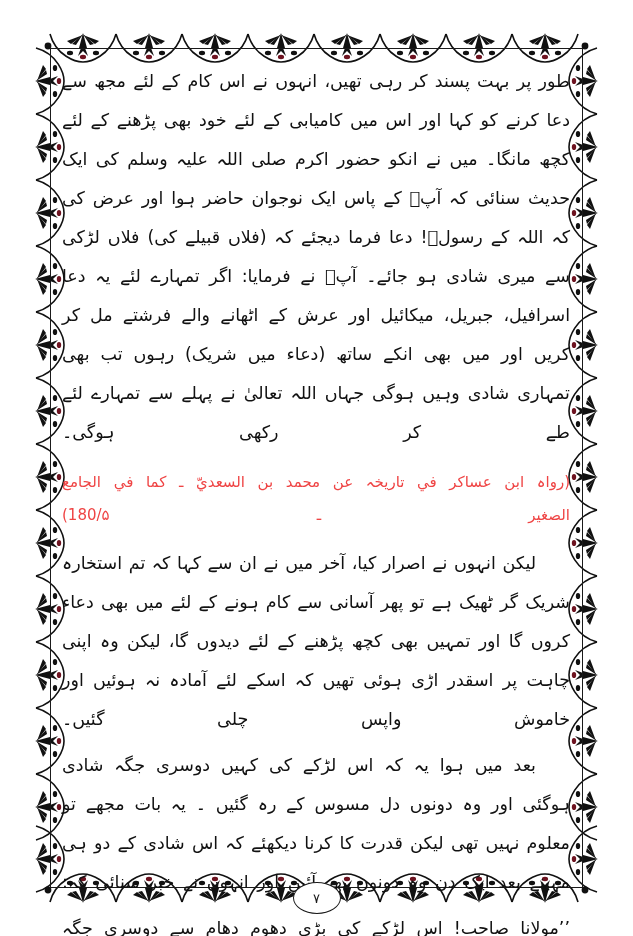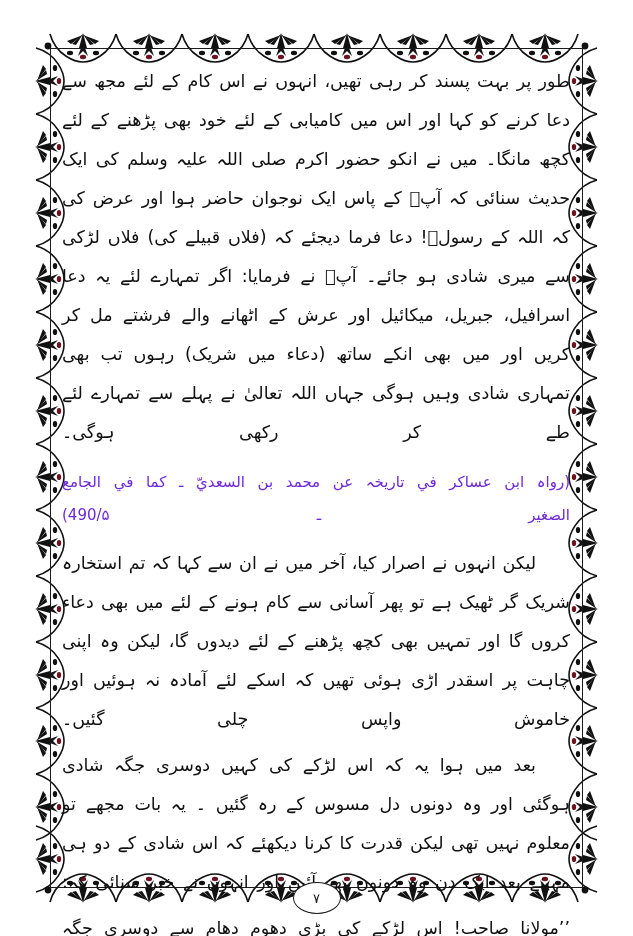--- a/index.html
+++ b/index.html
@@ -89,21 +89,21 @@
   }
 
   
   .citation {
     margin: 14px 0 12px 0;
     font-family: "DejaVu Sans", sans-serif;
     font-size: 15px;
     line-height: 33px;
     direction: rtl;
     text-align: center;
-    color: #6d28d9;
+    color: #ef4444;
   }
   .citation .cit-line {
     display: block;
   }
   .citation .cit-line.first {
     text-align: justify;
     text-align-last: justify;
   }
 
   
@@ -230,21 +230,21 @@
 
     <div class="inner-rule"></div>
   </div>
 
   <div class="content">
 
     <p class="para">طور پر بہت پسند کر رہی تھیں، انہوں نے اس کام کے لئے مجھ سے دعا کرنے کو کہا اور اس میں کامیابی کے لئے خود بھی پڑھنے کے لئے کچھ مانگا۔ میں نے انکو حضور اکرم صلی اللہ علیہ وسلم کی ایک حدیث سنائی کہ آپؐ کے پاس ایک نوجوان حاضر ہوا اور عرض کی کہ اللہ کے رسولؐ! دعا فرما دیجئے کہ (فلاں قبیلے کی) فلاں لڑکی سے میری شادی ہو جائے۔ آپؐ نے فرمایا: اگر تمہارے لئے یہ دعا اسرافیل، جبریل، میکائیل اور عرش کے اٹھانے والے فرشتے مل کر کریں اور میں بھی انکے ساتھ (دعاء میں شریک) رہوں تب بھی تمہاری شادی وہیں ہوگی جہاں اللہ تعالیٰ نے پہلے سے تمہارے لئے طے کر رکھی ہوگی۔</p>
 
     <div class="citation">
       <span class="cit-line first">(رواہ ابن عساکر في تاریخہ عن محمد بن السعديّ ـ کما في الجامع</span>
-      <span class="cit-line">الصغیر ـ 490/۵)</span>
+      <span class="cit-line">الصغیر ـ 180/۵)</span>
     </div>
 
     <p class="para indented">لیکن انہوں نے اصرار کیا، آخر میں نے ان سے کہا کہ تم استخارہ شریک گر ٹھیک ہے تو پھر آسانی سے کام ہونے کے لئے میں بھی دعاء کروں گا اور تمہیں بھی کچھ پڑھنے کے لئے دیدوں گا، لیکن وہ اپنی چاہت پر اسقدر اڑی ہوئی تھیں کہ اسکے لئے آمادہ نہ ہوئیں اور خاموش واپس چلی گئیں۔</p>
 
     <p class="para indented">بعد میں ہوا یہ کہ اس لڑکے کی کہیں دوسری جگہ شادی ہوگئی اور وہ دونوں دل مسوس کے رہ گئیں ۔ یہ بات مجھے تو معلوم نہیں تھی لیکن قدرت کا کرنا دیکھئے کہ اس شادی کے دو ہی مہینے بعد ایک دن وہ دونوں پھر آئیں اور انہوں نے خبر سنائی کہ:</p>
 
     <p class="para no-justify-last">’’مولانا صاحب! اس لڑکے کی بڑی دھوم دھام سے دوسری جگہ شادی ہوگئی</p>
 
   </div>
 

